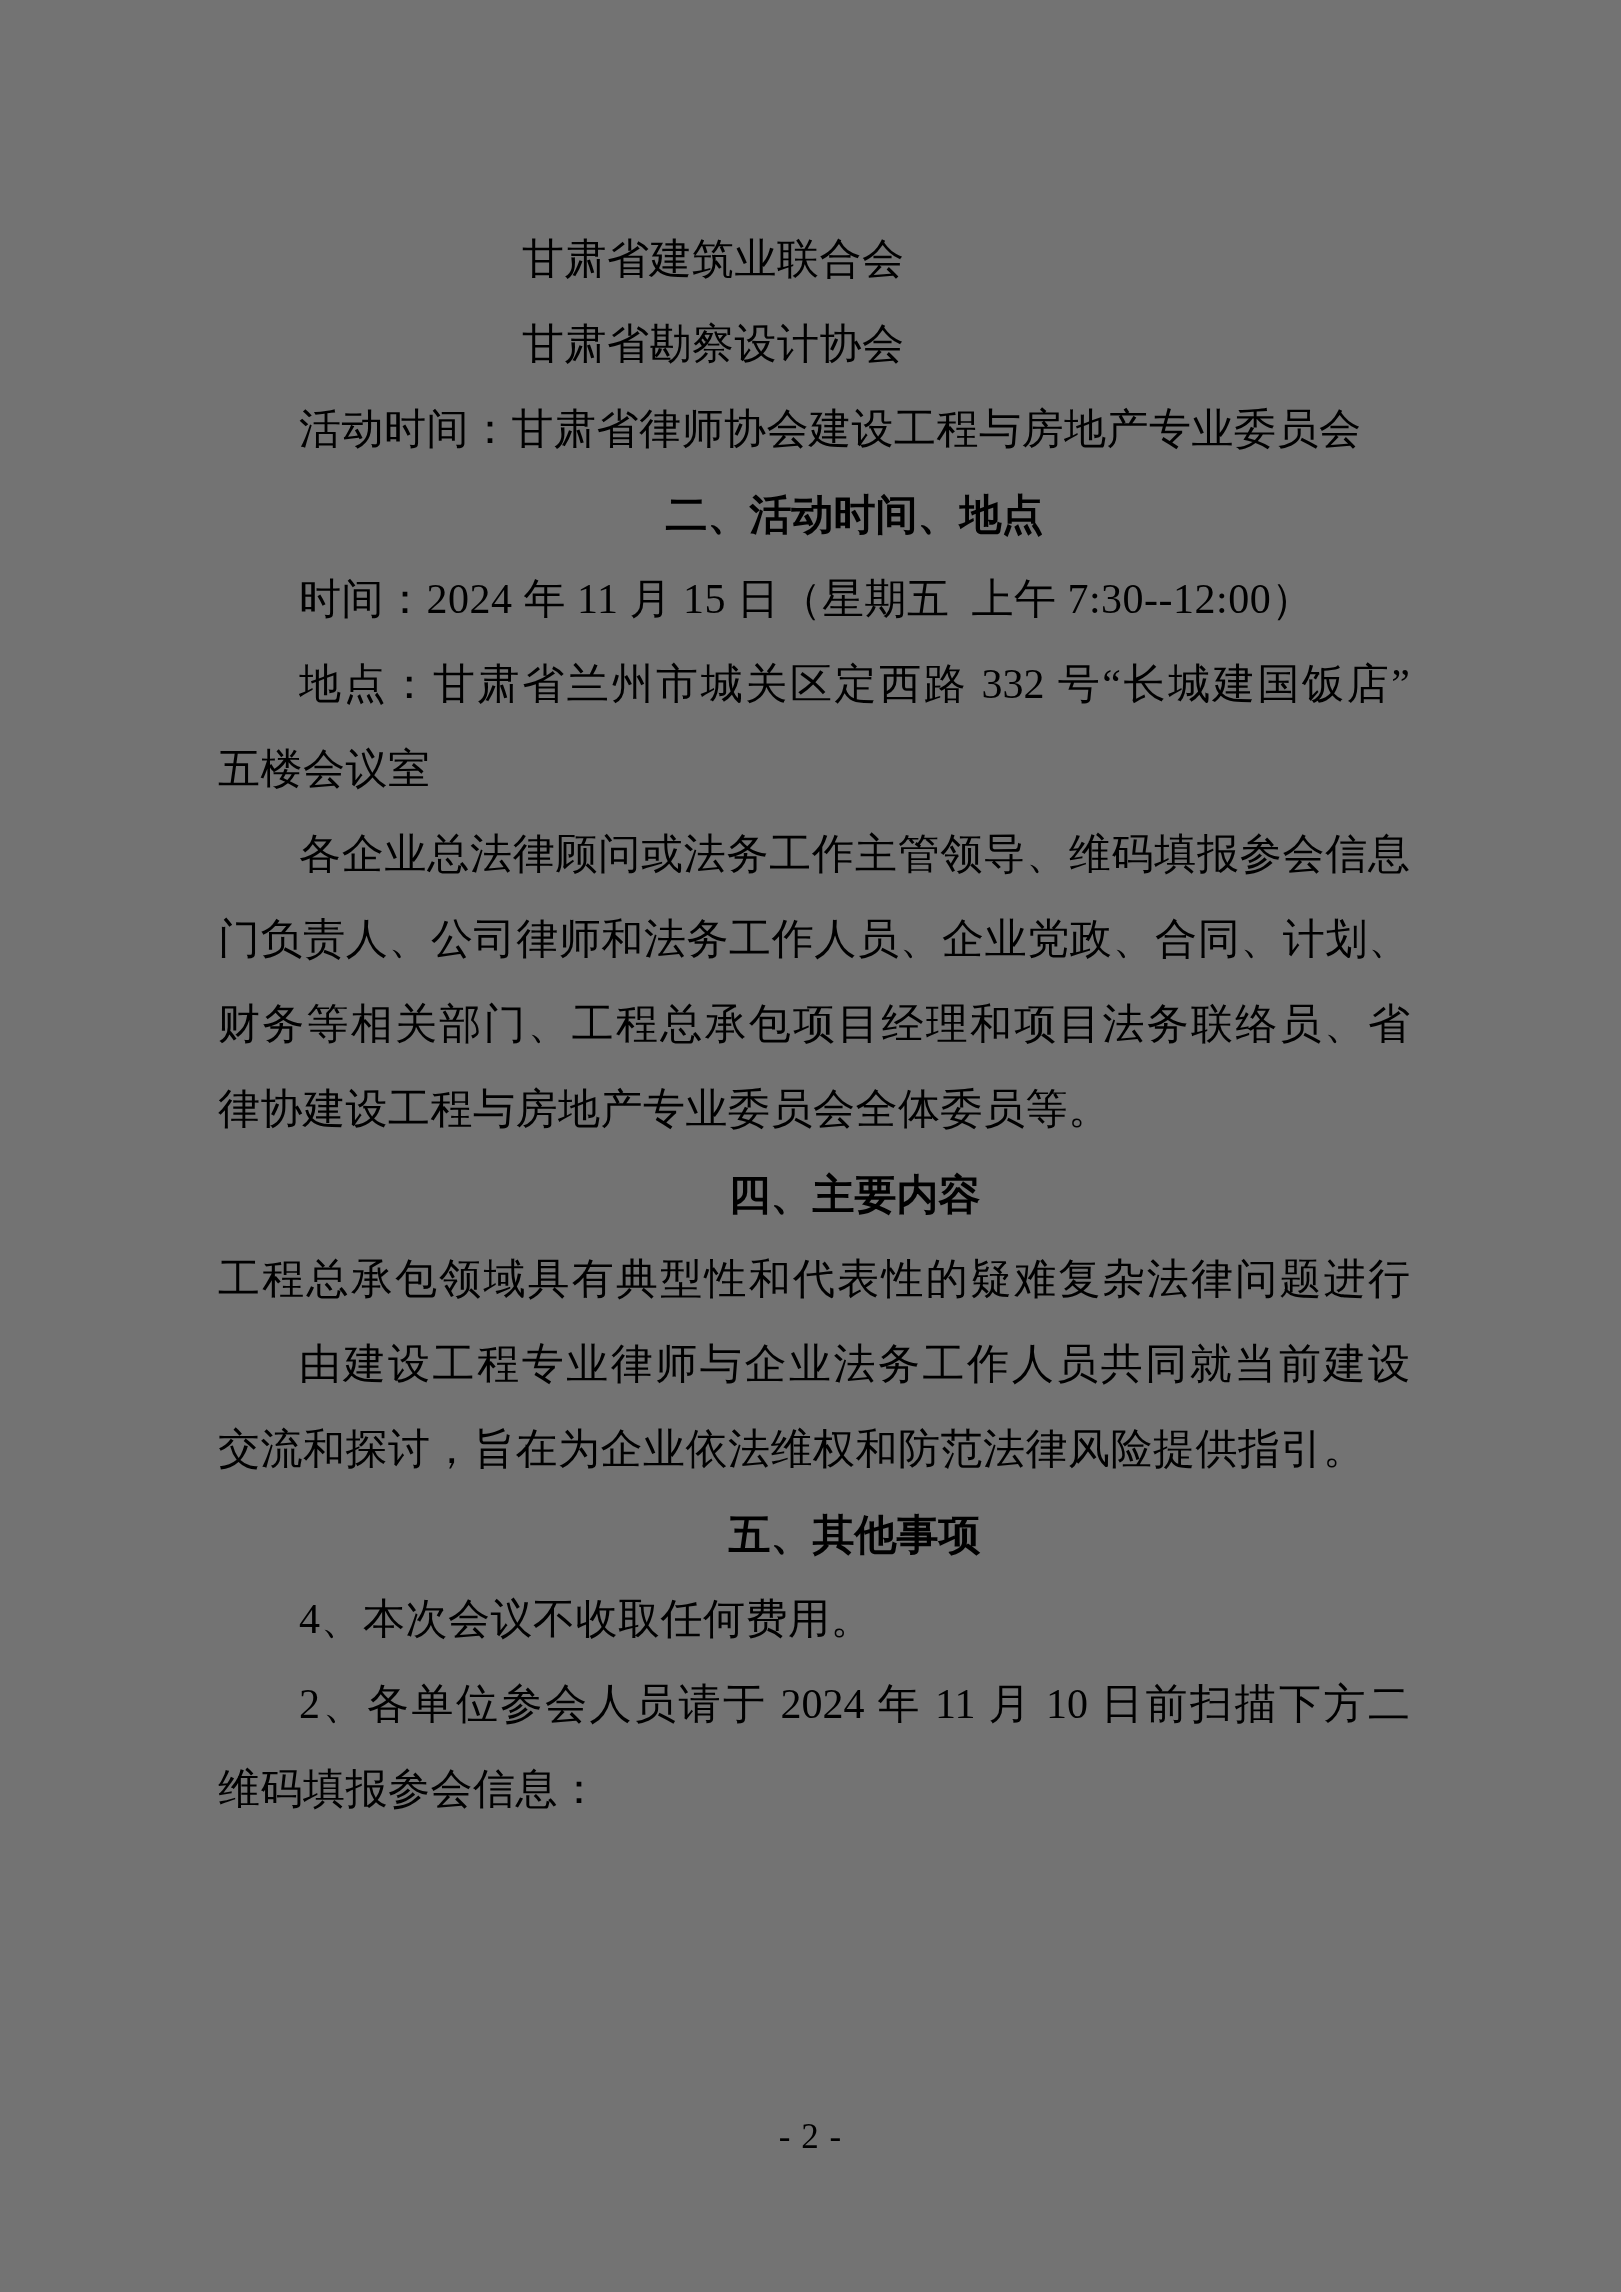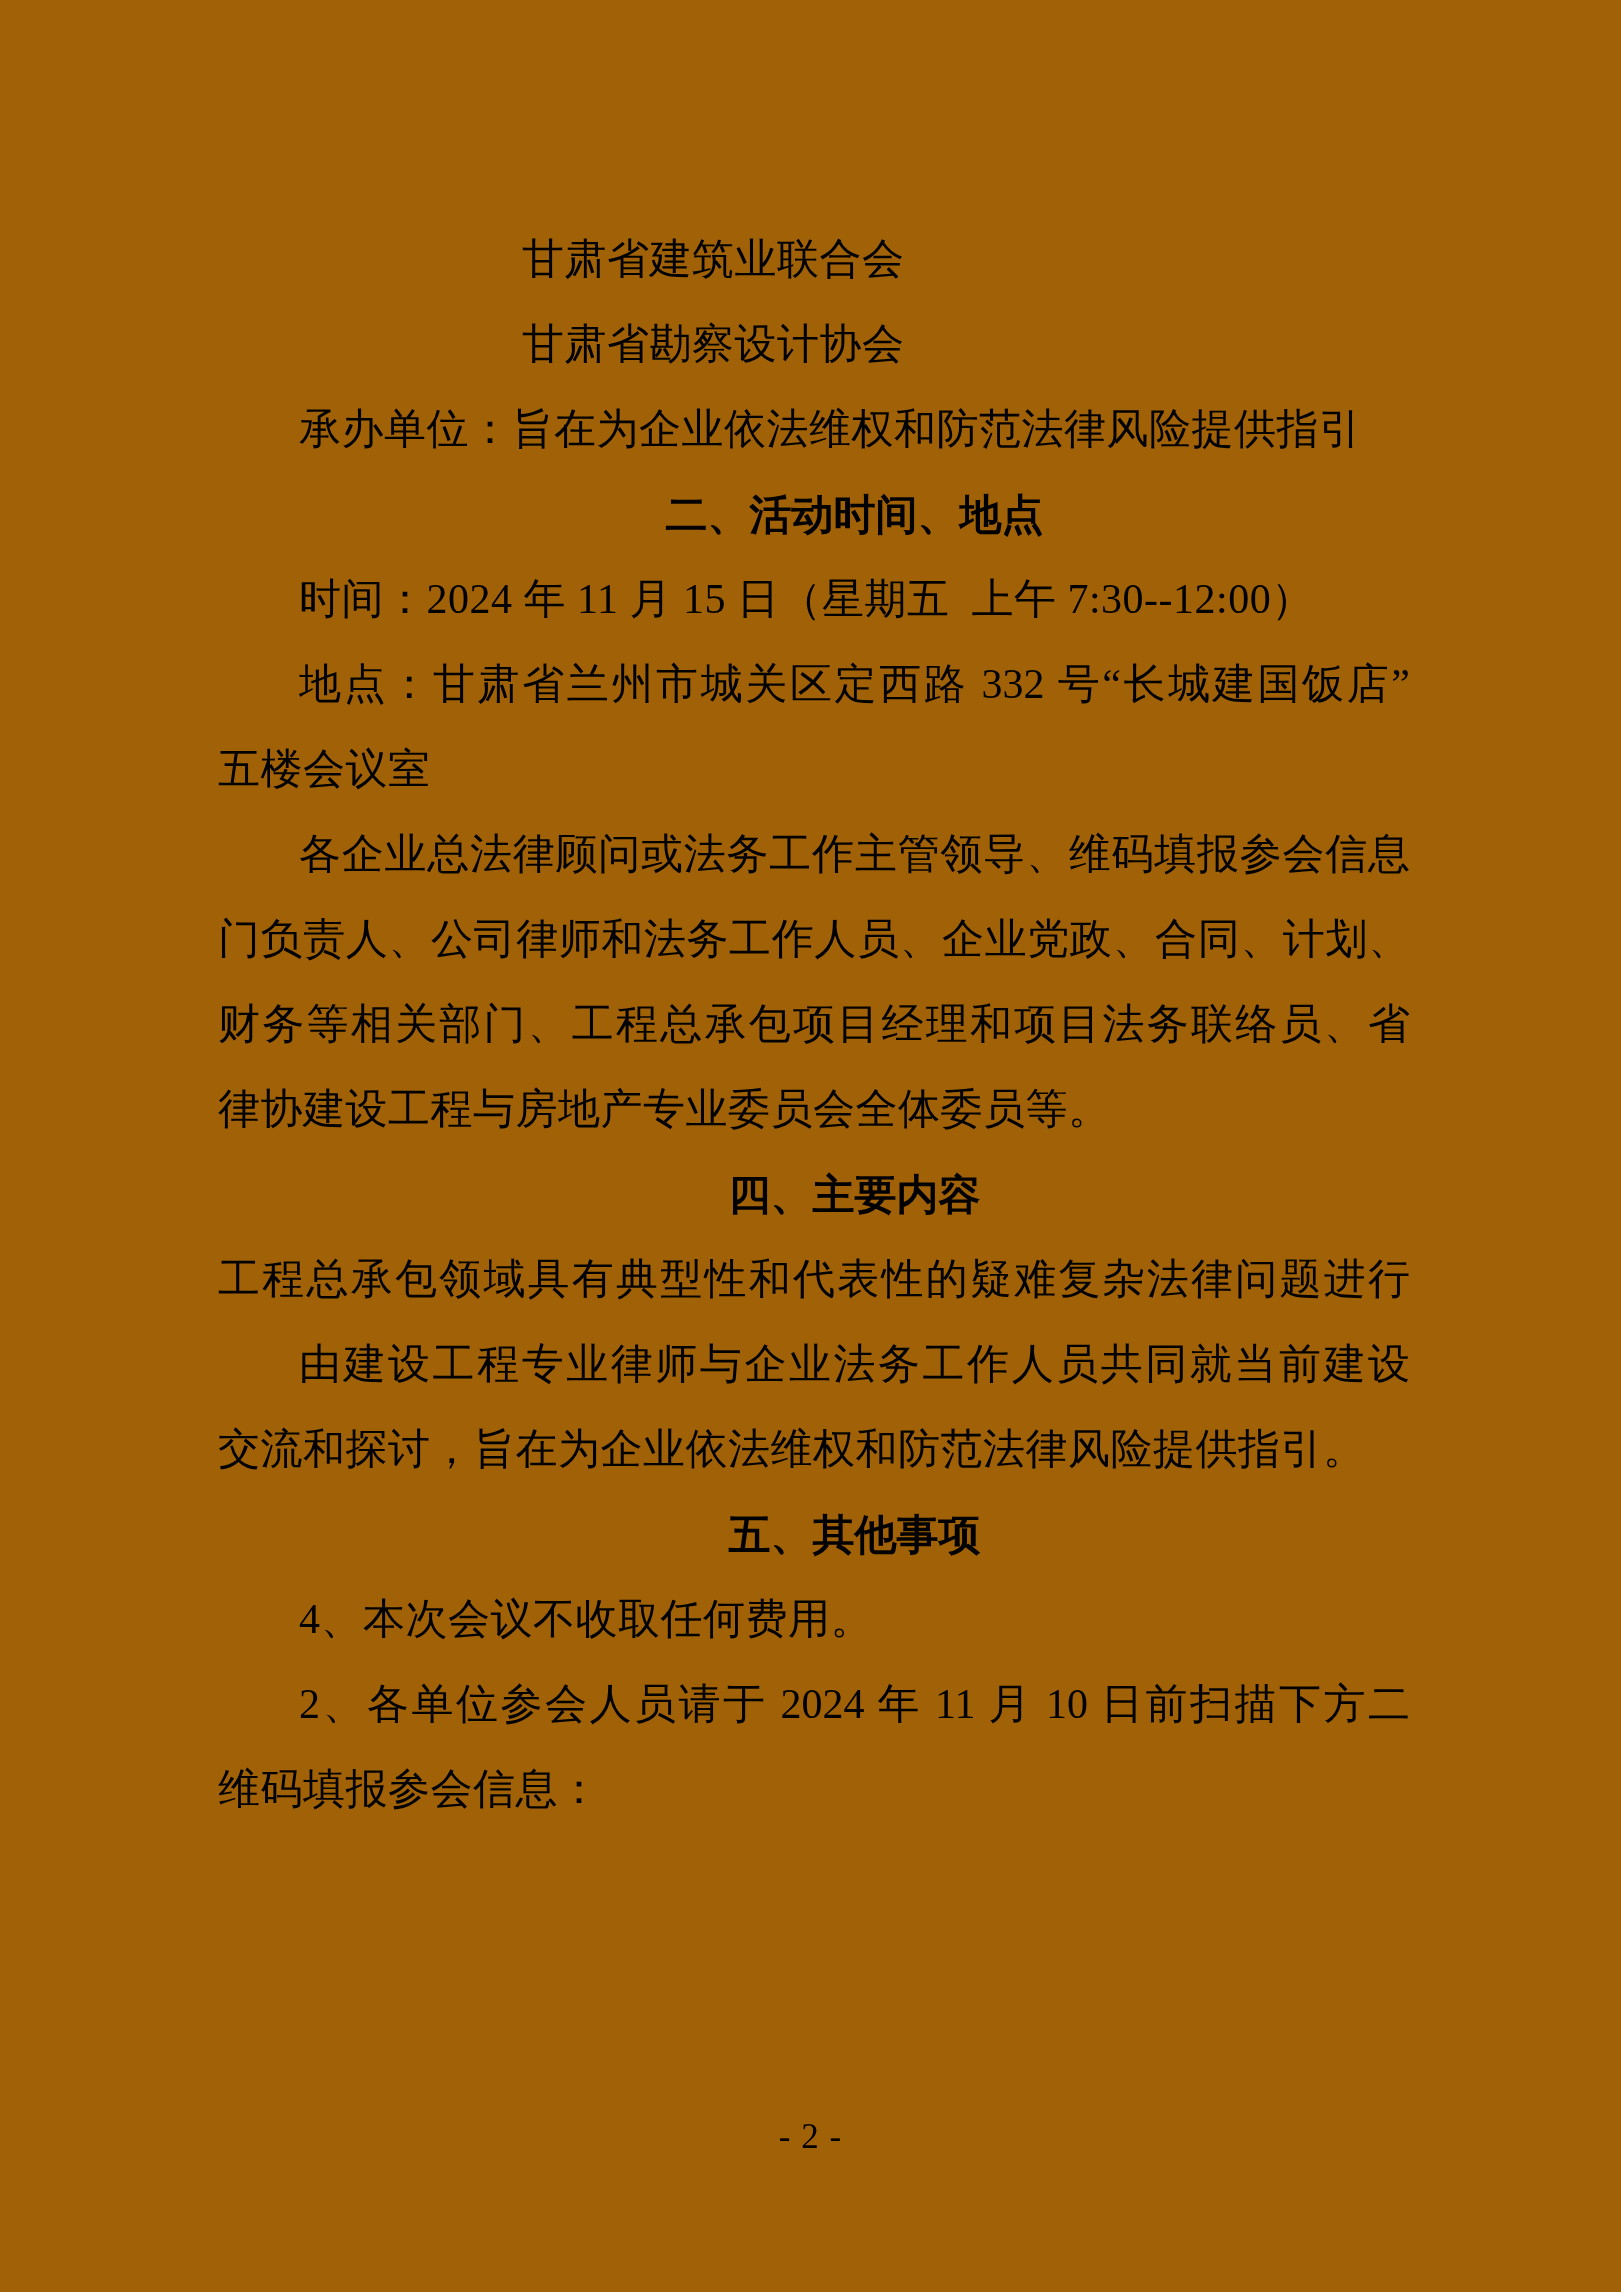--- a/index.html
+++ b/index.html
@@ -4,21 +4,21 @@
 <style>
   html, body {
     margin: 0;
     padding: 0;
     background: #ffffff;
   }
   .page {
     position: relative;
     width: 1621px;
     height: 2293px;
-    background: #a16207;
+    background: #737373;
     color: #000000;
     font-family: "Liberation Serif", serif;
     overflow: hidden;
   }
   .content {
     position: absolute;
     left: 218px;
     top: 217px;
     width: 1192px;
   }
@@ -59,21 +59,21 @@
     font-family: "Liberation Serif", serif;
   }
 </style>
 </head>
 <body>
 
 <div class="page">
   <div class="content">
     <div class="line indent-title">甘肃省建筑业联合会</div>
     <div class="line indent-title">甘肃省勘察设计协会</div>
-    <div class="line indent-2">承办单位：旨在为企业依法维权和防范法律风险提供指引</div>
+    <div class="line indent-2">活动时间：甘肃省律师协会建设工程与房地产专业委员会</div>
     <div class="line indent-2 heading">二、活动时间、地点</div>
     <div class="line indent-2">时间：2024 年 11 月 15 日（星期五  上午 7:30--12:00）</div>
     <div class="line indent-2 fill">地点：甘肃省兰州市城关区定西路 332 号“长城建国饭店”</div>
     <div class="line">五楼会议室</div>
     <div class="line indent-2 fill">各企业总法律顾问或法务工作主管领导、维码填报参会信息</div>
     <div class="line fill">门负责人、公司律师和法务工作人员、企业党政、合同、计划、</div>
     <div class="line fill">财务等相关部门、工程总承包项目经理和项目法务联络员、省</div>
     <div class="line">律协建设工程与房地产专业委员会全体委员等。</div>
     <div class="line indent-2 heading">四、主要内容</div>
     <div class="line fill">工程总承包领域具有典型性和代表性的疑难复杂法律问题进行</div>

